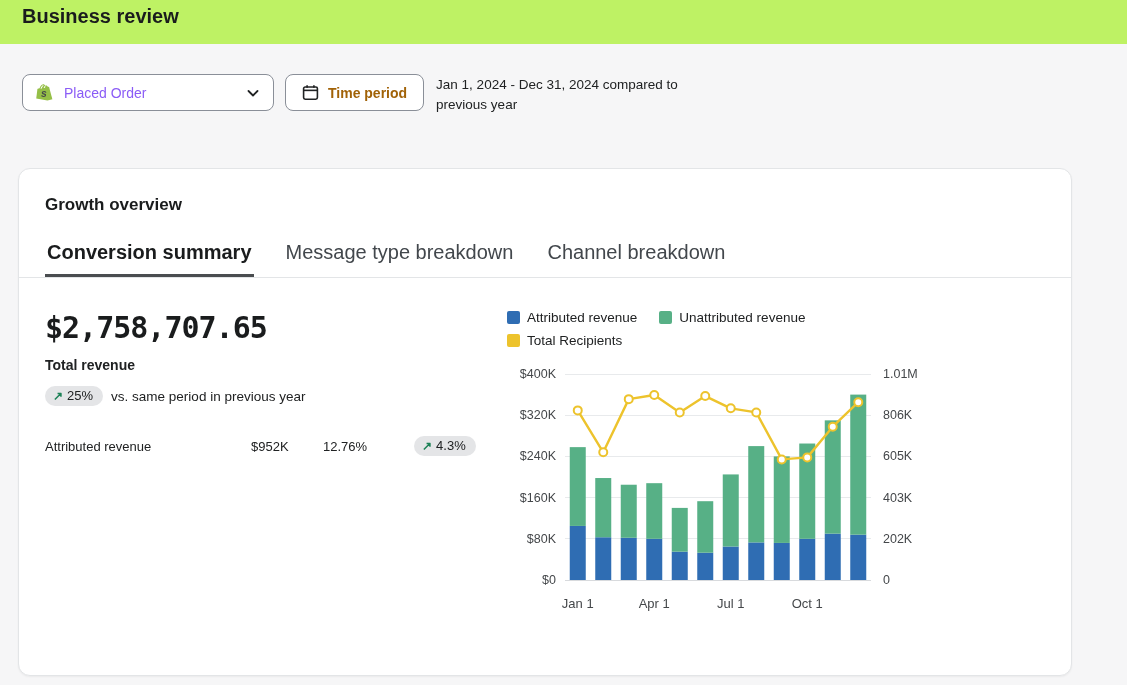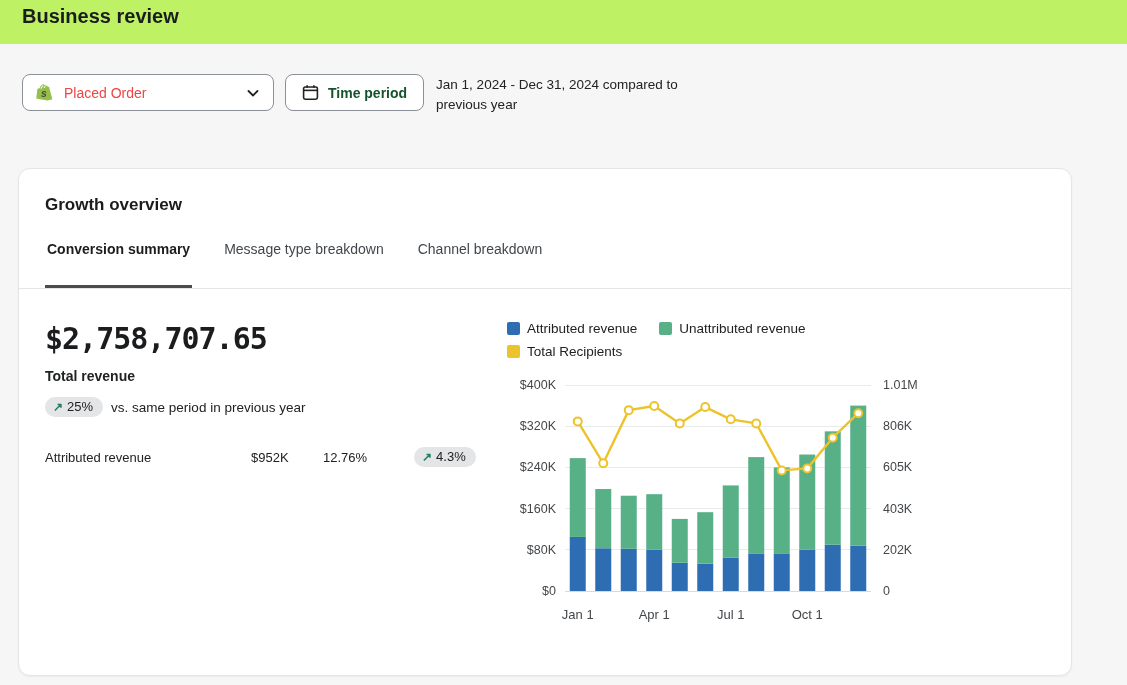--- a/index.html
+++ b/index.html
@@ -33,34 +33,34 @@
   .metric-dropdown {
     width: 252px; height: 37px;
     background: #fff;
     border: 1px solid #8a8f98;
     border-radius: 8px;
     display: flex; align-items: center;
     padding: 0 12px;
     gap: 9px;
     cursor: pointer;
   }
-  .metric-dropdown .value { font-size: 14px; color: #ef4444; }
+  .metric-dropdown .value { font-size: 14px; color: #8b5cf6; }
   .metric-dropdown .chev { margin-left: auto; display: flex; }
   .btn-time {
     margin-left: 11px;
     height: 37px;
     background: #fff;
     border: 1px solid #8a8f98;
     border-radius: 8px;
     display: flex; align-items: center;
     gap: 9px;
     padding: 0 16px;
     font-size: 14px;
     font-weight: 600;
-    color: #14532d;
+    color: #a16207;
     cursor: pointer;
     justify-content: space-between;
   }
   .period-text {
     margin-left: 12px;
     margin-top: 1px;
     width: 255px;
     font-size: 13.5px;
     line-height: 1.5;
     color: #202223;
@@ -78,23 +78,23 @@
   .card-head { padding: 26px 26px 0 26px; }
   .card-title { font-size: 17px; font-weight: 700; color: #1a1c1d; }
   .tabs {
     display: flex;
     gap: 30px;
     padding: 0 26px;
     margin-top: 16px;
     border-bottom: 1px solid #e3e5e7;
   }
   .tab {
-    font-size: 14px;
+    font-size: 20px;
     color: #42474c;
-    padding: 10px 2px 31px 2px;
+    padding: 10px 2px 13px 2px;
     cursor: pointer;
     white-space: nowrap;
   }
   .tab.active {
     color: #1a1c1d;
     font-weight: 600;
     box-shadow: inset 0 -3px 0 #4a4d50;
   }
   
   .content { display: flex; padding: 32px 26px 0 18px; }

